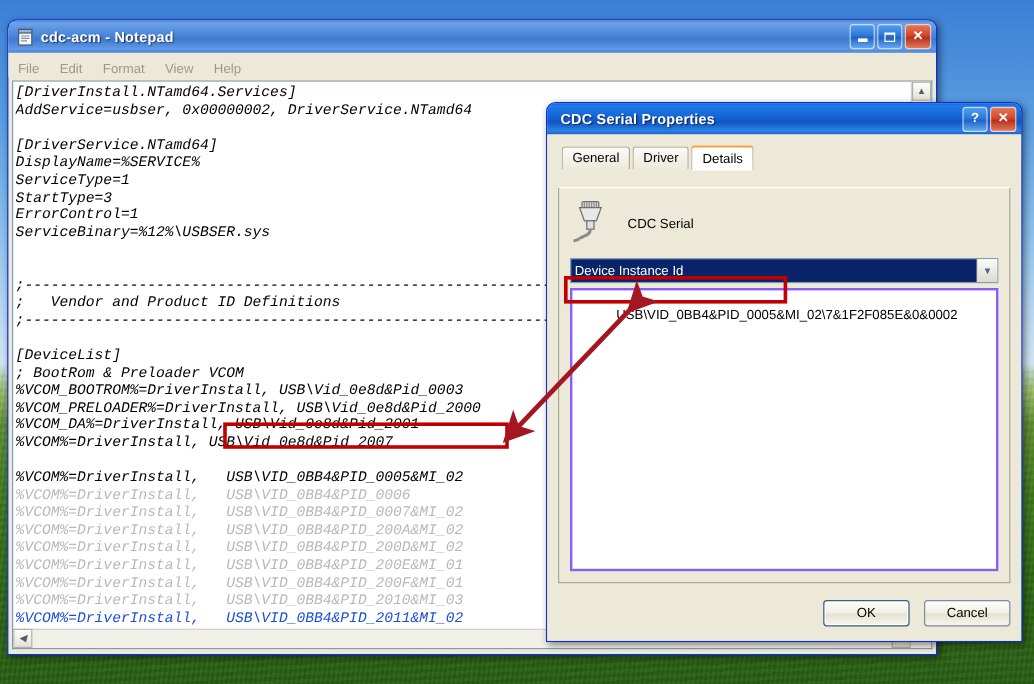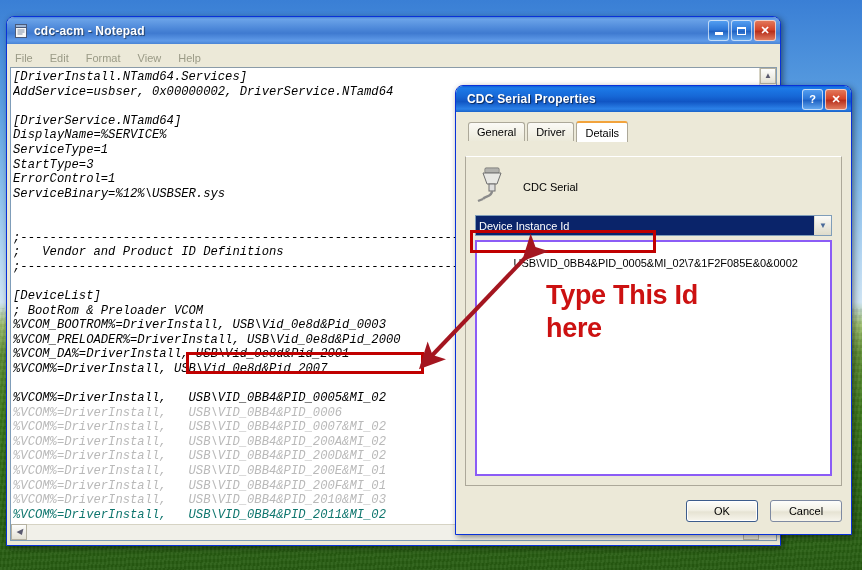--- a/index.html
+++ b/index.html
@@ -143,21 +143,21 @@
     left: 2px; top: 2px;
     right: 18px; bottom: 18px;
     font-family: "Liberation Mono", monospace;
     font-size: 12.2px;
     line-height: 14.6px;
     color: #000;
     white-space: pre;
     overflow: hidden;
   }
   #notepad-text .dim { color: #b9b9b9; }
-  #notepad-text .mid { color: #0f766e; }
+  #notepad-text .mid { color: #1d4ed8; }
 
   
   .sb-vert {
     position: absolute;
     top: 0; right: 0; bottom: 16px;
     width: 17px;
     background: #f1f0e9;
     border-left: 1px solid #d6d3c4;
   }
   .sb-horiz {
@@ -472,17 +472,13 @@
 
   <svg id="arrow-layer">
     <defs>
       <marker id="ah" markerWidth="7" markerHeight="7" refX="5.4" refY="3.2" orient="auto">
         <path d="M0,0 L6.5,3.2 L0,6.4 L1.6,3.2 Z" fill="#a41620"></path>
       </marker>
     </defs>
     <line x1="525" y1="258" x2="422" y2="366" stroke="#a41620" stroke-width="4" marker-start="url(#ah)" marker-end="url(#ah)"></line>
   </svg>
 
-  <div id="annot-text">
-    <div>Type This Id</div>
-    <div>here</div>
-  </div>
 </div>
 
 </body></html>

